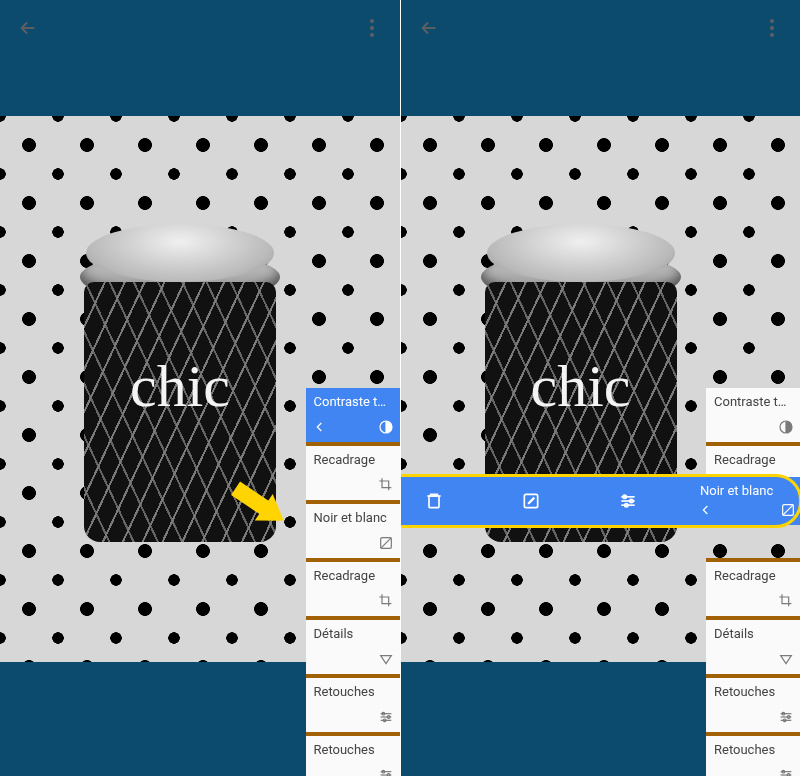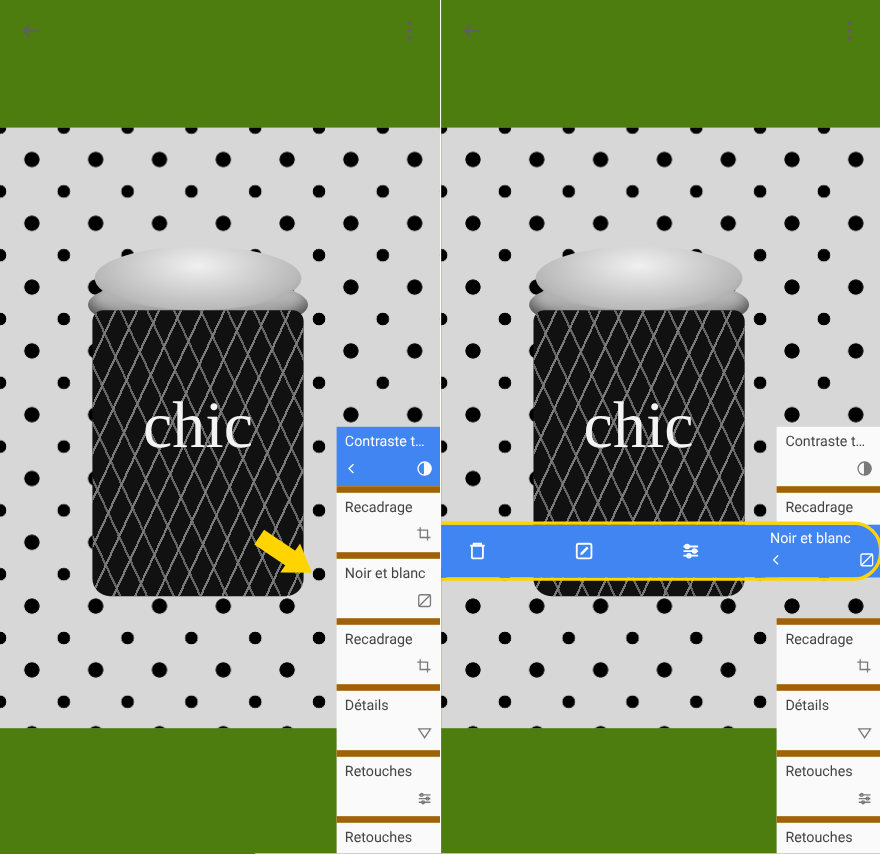--- a/index.html
+++ b/index.html
@@ -1,17 +1,17 @@
 <!DOCTYPE html>
 <html><head>
 <meta charset="utf-8">
 <style>
   html,body{margin:0;padding:0;height:100%;font-family:Roboto,Helvetica,Arial,sans-serif;font-size:13px;color:#444;background:#fff}
   .stage{display:flex;width:800px;height:776px}
-  .pane{position:relative;flex:1;background:#4d7c0f;overflow:hidden}
+  .pane{position:relative;flex:1;background:#0c4a6e;overflow:hidden}
   .pane + .pane{border-left:1px solid #fff}
 
   
   .appbar{height:56px;display:flex;align-items:center;justify-content:space-between;padding:0 12px}
   .iconbtn{width:32px;height:32px;border-radius:4px;display:flex;align-items:center;justify-content:center;cursor:pointer;color:#606060}
   .iconbtn svg{width:22px;height:22px;stroke:currentColor;fill:none;stroke-width:2}
   .kebab{display:flex;flex-direction:column;gap:3px}
   .kebab span{width:4px;height:4px;border-radius:50%;background:#606060}
 
   
@@ -31,21 +31,21 @@
   .body::before{content:"";position:absolute;inset:0;
     background:
       repeating-linear-gradient(115deg,#fafafa 0 2px,transparent 2px 18px),
       repeating-linear-gradient(65deg,#cfcfcf 0 2px,transparent 2px 22px);
     opacity:.45}
   .chic{position:absolute;left:0;right:0;top:128px;text-align:center;
     font-family:"Brush Script MT","Segoe Script",cursive;font-size:60px;color:#f4f4f4;pointer-events:none}
 
   
   .stack{position:absolute;right:0;top:388px;width:94px}
-  .row{position:relative;height:48px;background:#fafafa;border-top:6px solid #a16207;display:flex;align-items:flex-start;padding:6px 8px 0}
+  .row{position:relative;height:48px;background:#fafafa;border-top:4px solid #a16207;display:flex;align-items:flex-start;padding:6px 8px 0}
   .row:first-child{border-top:none}
   .row.sel{background:#4185f3;color:#fff}
   .row .lbl{white-space:nowrap;overflow:hidden;text-overflow:ellipsis;line-height:1.2}
   .row .ric{position:absolute;right:6px;bottom:4px;color:#7a7a7a}
   .row.sel .ric{color:#fff}
   .row .chev{position:absolute;left:6px;bottom:4px;color:#fff}
   .ric svg,.chev svg{width:16px;height:16px;stroke:currentColor;fill:none;stroke-width:1.8}
 
   
   .toolbar-wrap{position:absolute;right:0;top:474px;height:54px;width:112%;max-width:none}

